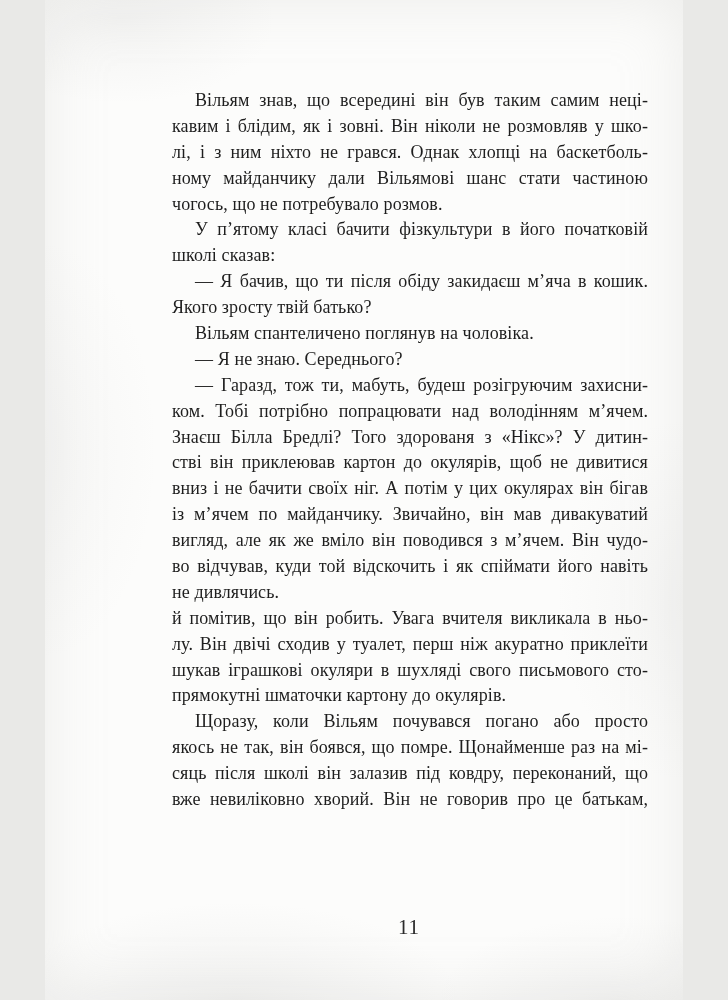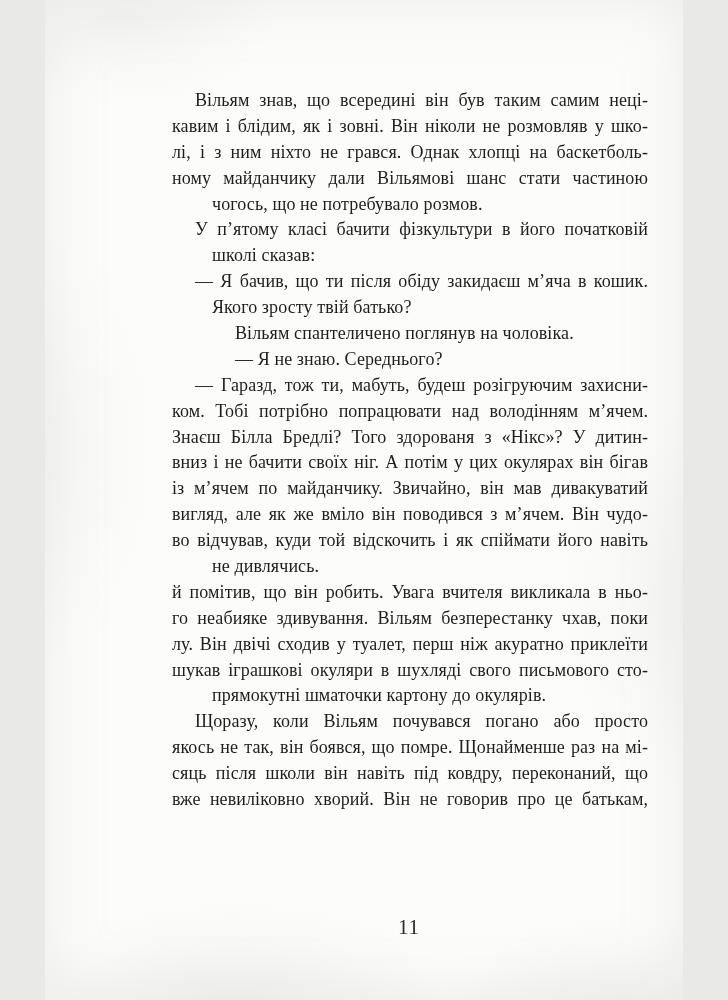--- a/index.html
+++ b/index.html
@@ -43,21 +43,20 @@
     text-align: justify;
     text-align-last: justify;
     white-space: nowrap;
     overflow: visible;
   }
   .line.first {
     padding-left: 23px;
   }
   .line.last {
     text-align-last: left;
-    margin-left: 40px;
   }
   #page-number {
     position: absolute;
     left: 0;
     top: 915px;
     width: 728px;
     text-align: center;
     font-size: 21px;
     letter-spacing: 1px;
     color: #2a2a2a;
@@ -86,34 +85,34 @@
       <p class="para">
         <span class="line first last">Вільям спантеличено поглянув на чоловіка.</span>
       </p>
       <p class="para">
         <span class="line first last">— Я не знаю. Середнього?</span>
       </p>
       <p class="para">
         <span class="line first">— Гаразд, тож ти, мабуть, будеш розігруючим захисни-</span>
         <span class="line">ком. Тобі потрібно попрацювати над володінням м’ячем.</span>
         <span class="line">Знаєш Білла Бредлі? Того здорованя з «Нікс»? У дитин-</span>
+        <span class="line">стві він приклеював картон до окулярів, щоб не дивитися</span>
         <span class="line">вниз і не бачити своїх ніг. А потім у цих окулярах він бігав</span>
         <span class="line">із м’ячем по майданчику. Звичайно, він мав дивакуватий</span>
         <span class="line">вигляд, але як же вміло він поводився з м’ячем. Він чудо-</span>
         <span class="line">во відчував, куди той відскочить і як спіймати його навіть</span>
         <span class="line last">не дивлячись.</span>
       </p>
       <p class="para">
         <span class="line">й помітив, що він робить. Увага вчителя викликала в ньо-</span>
-        <span class="line">го неабияке здивування. Вільям безперестанку чхав, поки</span>
         <span class="line">лу. Він двічі сходив у туалет, перш ніж акуратно приклеїти</span>
         <span class="line">шукав іграшкові окуляри в шухляді свого письмового сто-</span>
         <span class="line last">прямокутні шматочки картону до окулярів.</span>
       </p>
       <p class="para">
         <span class="line first">Щоразу, коли Вільям почувався погано або просто</span>
         <span class="line">якось не так, він боявся, що помре. Щонайменше раз на мі-</span>
-        <span class="line">сяць після школи він навіть під ковдру, переконаний, що</span>
+        <span class="line">сяць після школі він залазив під ковдру, переконаний, що</span>
         <span class="line">вже невиліковно хворий. Він не говорив про це батькам,</span>
       </p>
     </div>
   <div id="page-number">11</div>
 </div>
 
 </body></html>

